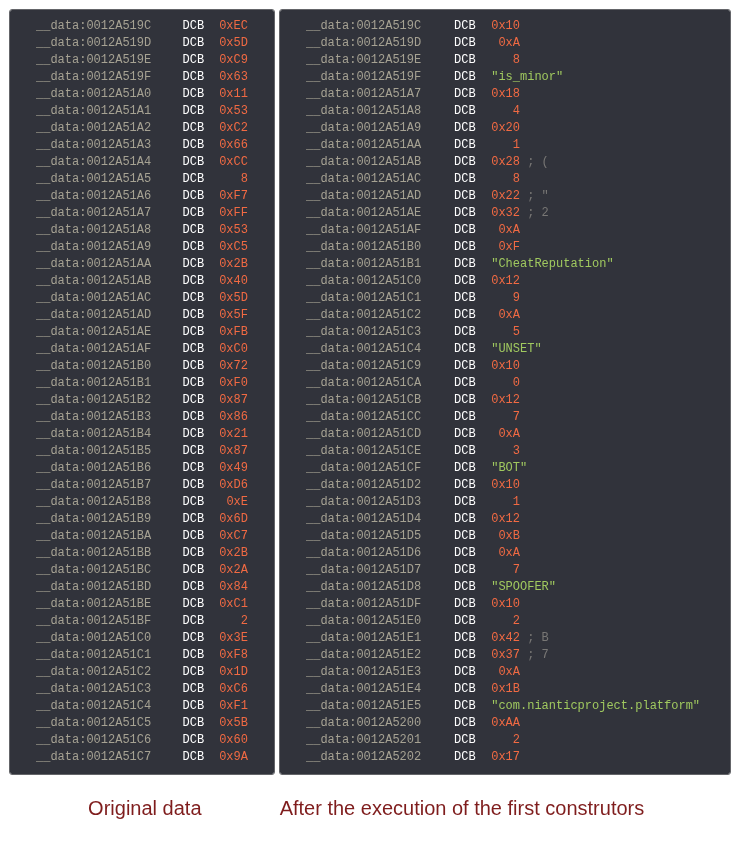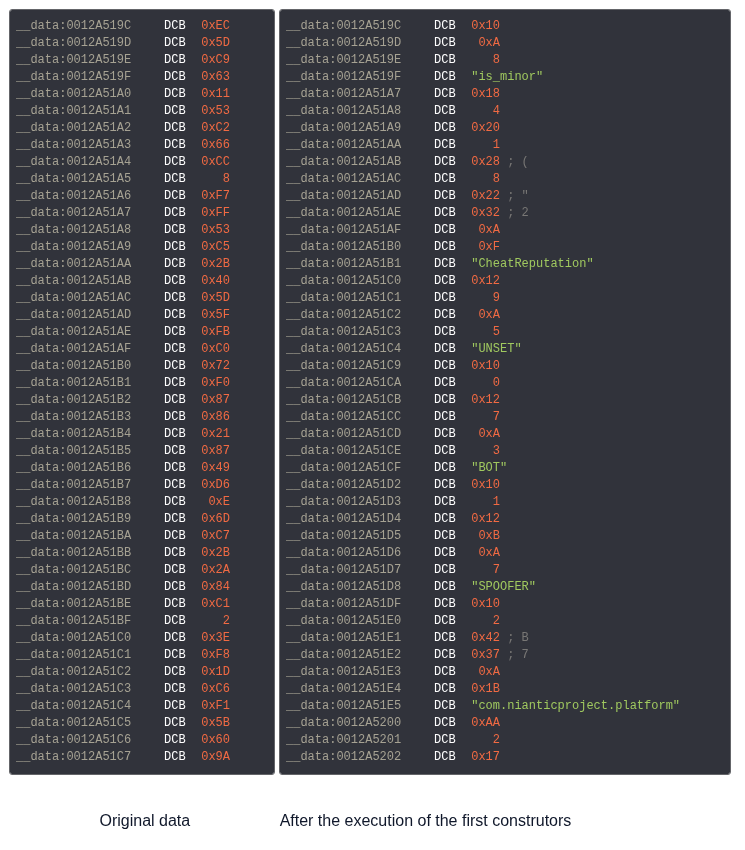--- a/index.html
+++ b/index.html
@@ -12,21 +12,21 @@
   }
   .wrapper {
     display: flex;
     gap: 6px;
     justify-content: flex-start;
   }
   .panel {
     background: #31333b;
     border: 2px solid #31333b;
     border-radius: 2px;
-    padding: 6px 4px;
+    padding: 6px 24px;
     box-sizing: border-box;
     outline: 1px solid #646569;
   }
   .panel-left { width: 264px; }
   .panel-right { width: 450px; }
   .row {
     display: flex;
     align-items: baseline;
     white-space: pre;
   }
@@ -41,24 +41,24 @@
   .valcell {
     width: 36px;
     text-align: right;
   }
   .hex { color: #f16a43; }
   .dec { color: #f16a43; }
   .str { color: #a0c95f; }
   .cmt { color: #787775; }
   .captions {
     display: flex;
-    margin-top: 38px;
+    margin-top: 26px;
     font-family: 'Segoe UI', Arial, sans-serif;
-    font-size: 16px;
-    color: #0f172a;
+    font-size: 20px;
+    color: #7f1d1d;
   }
   .cap-left { width: 270px; text-align: center; }
   .cap-right { width: 456px; }
 </style>
 </head>
 <body>
 
 <div class="wrapper">
   <div class="panel panel-left" id="panel-left">
       <div class="row"><span class="addr">__data:0012A519C</span><span class="dcb">DCB</span><span class="valcell"><span class="hex">0xEC</span></span></div>

